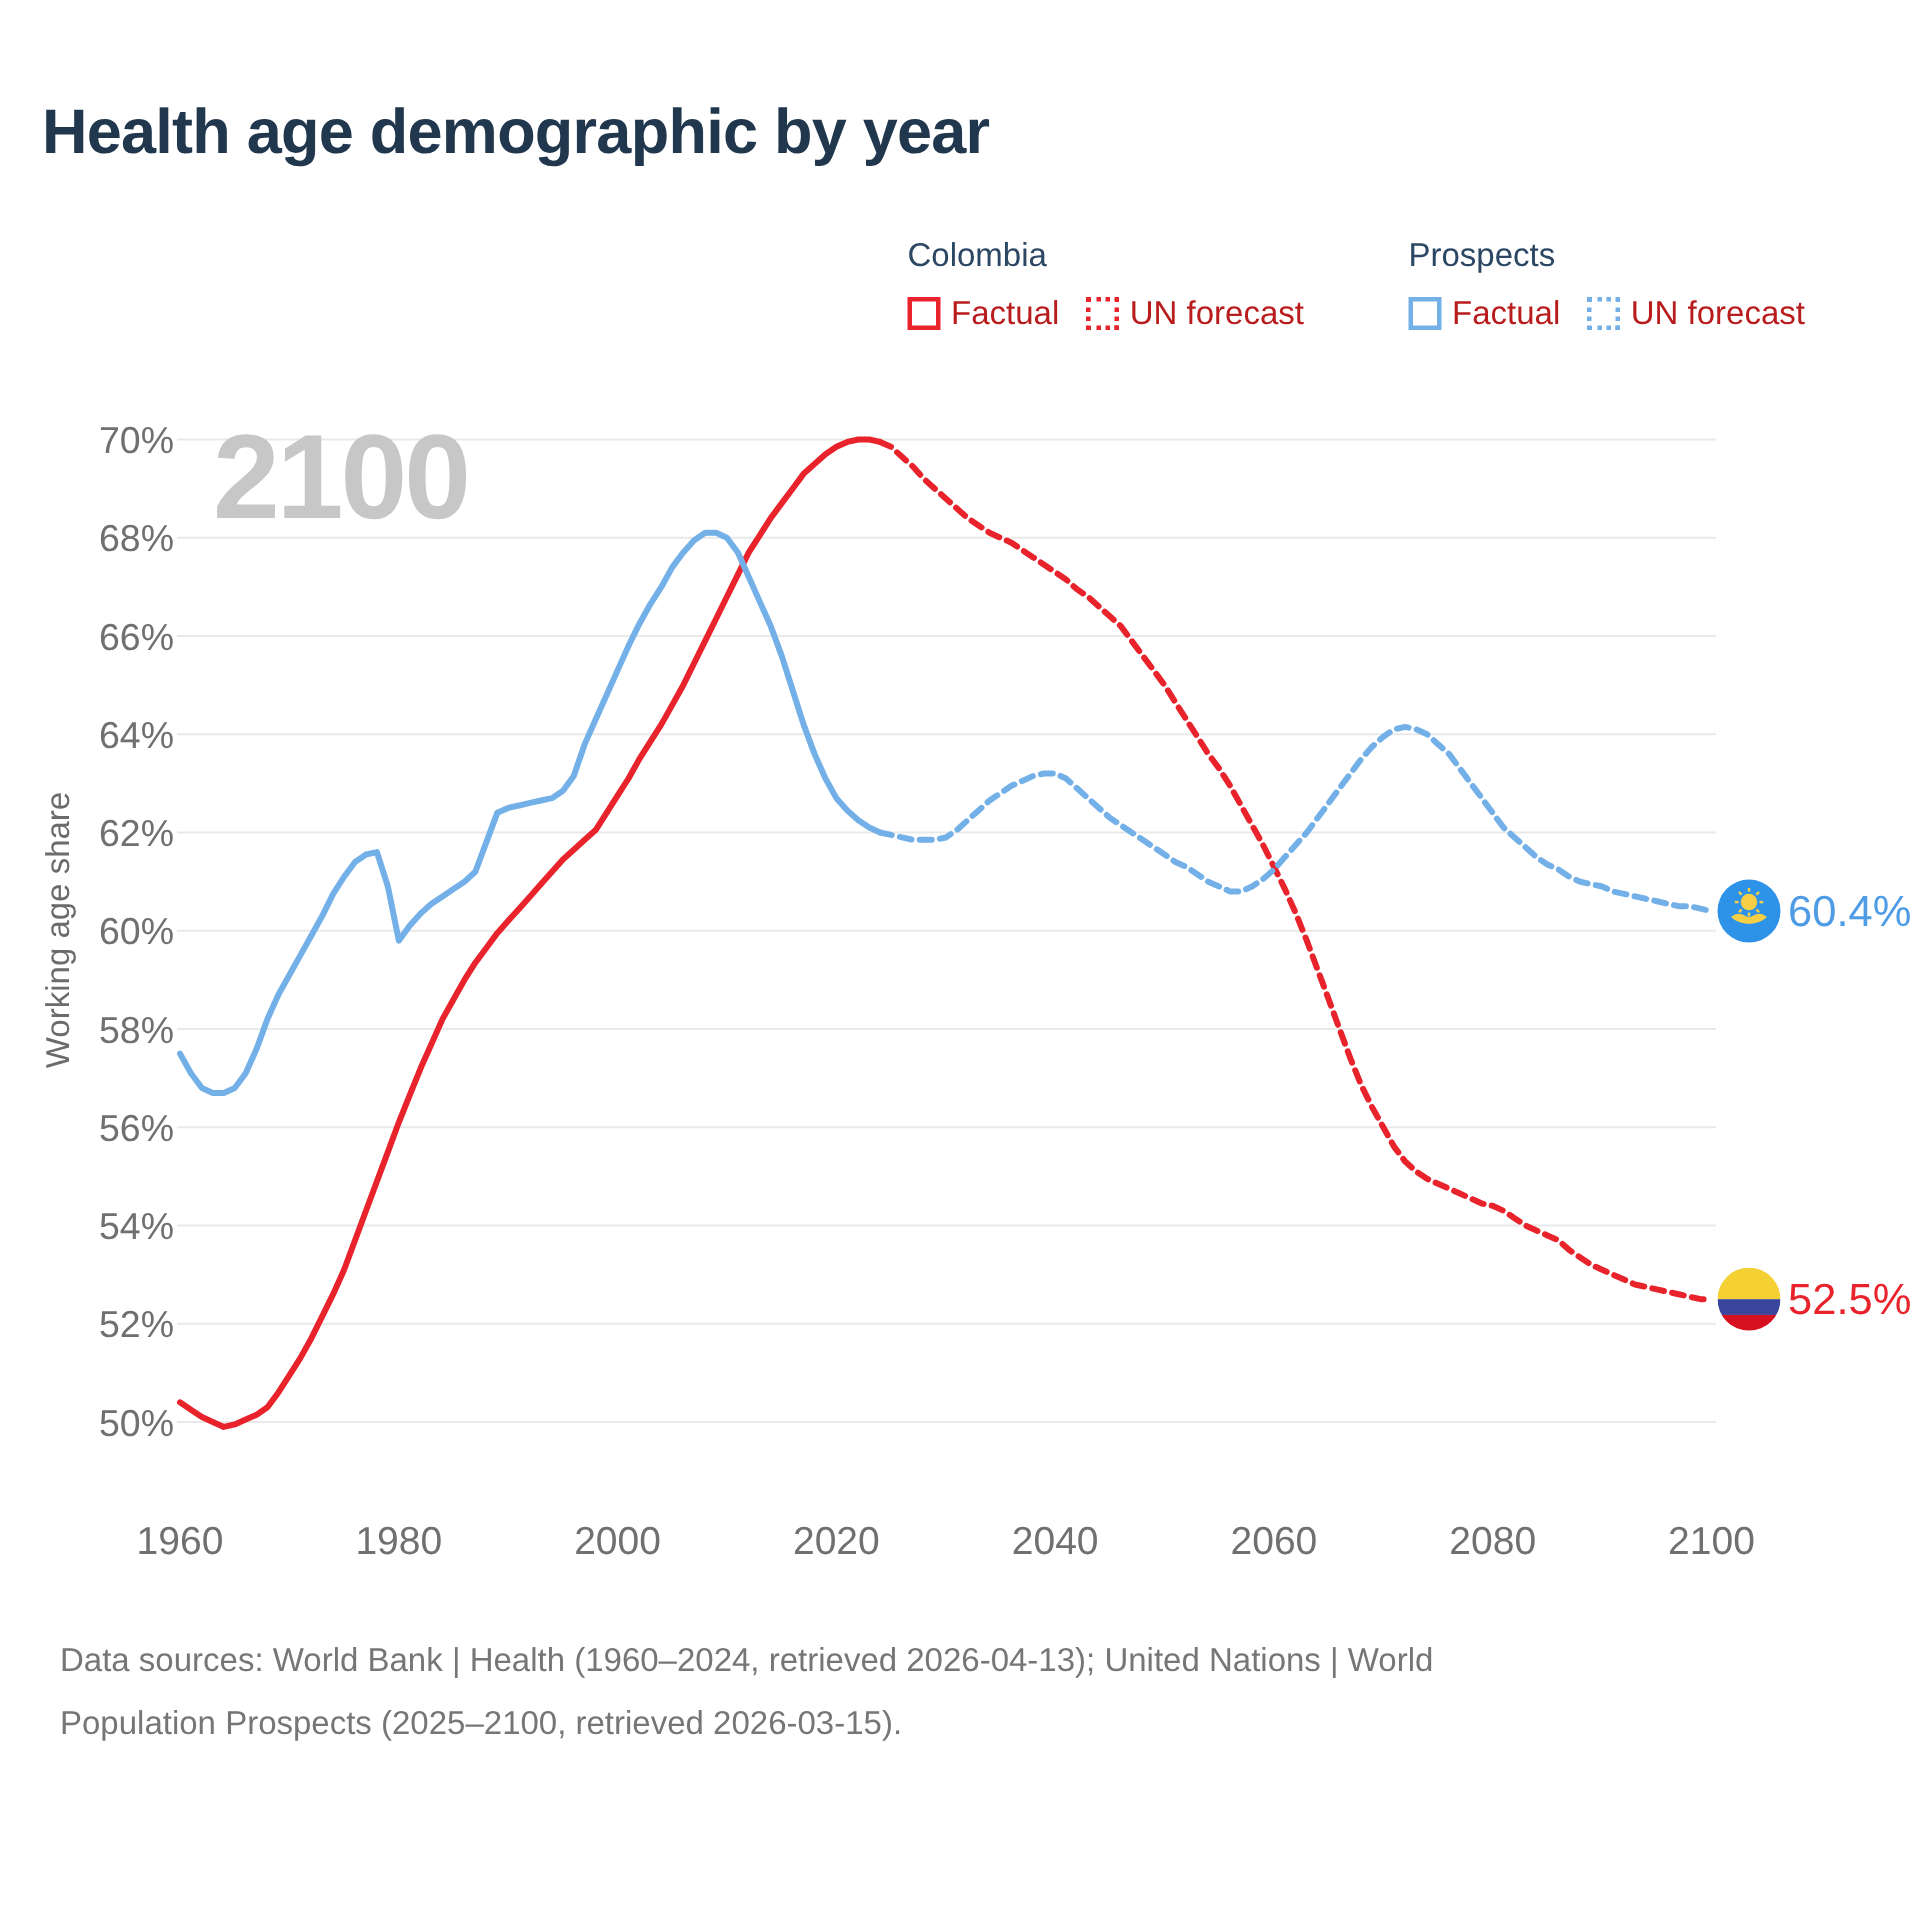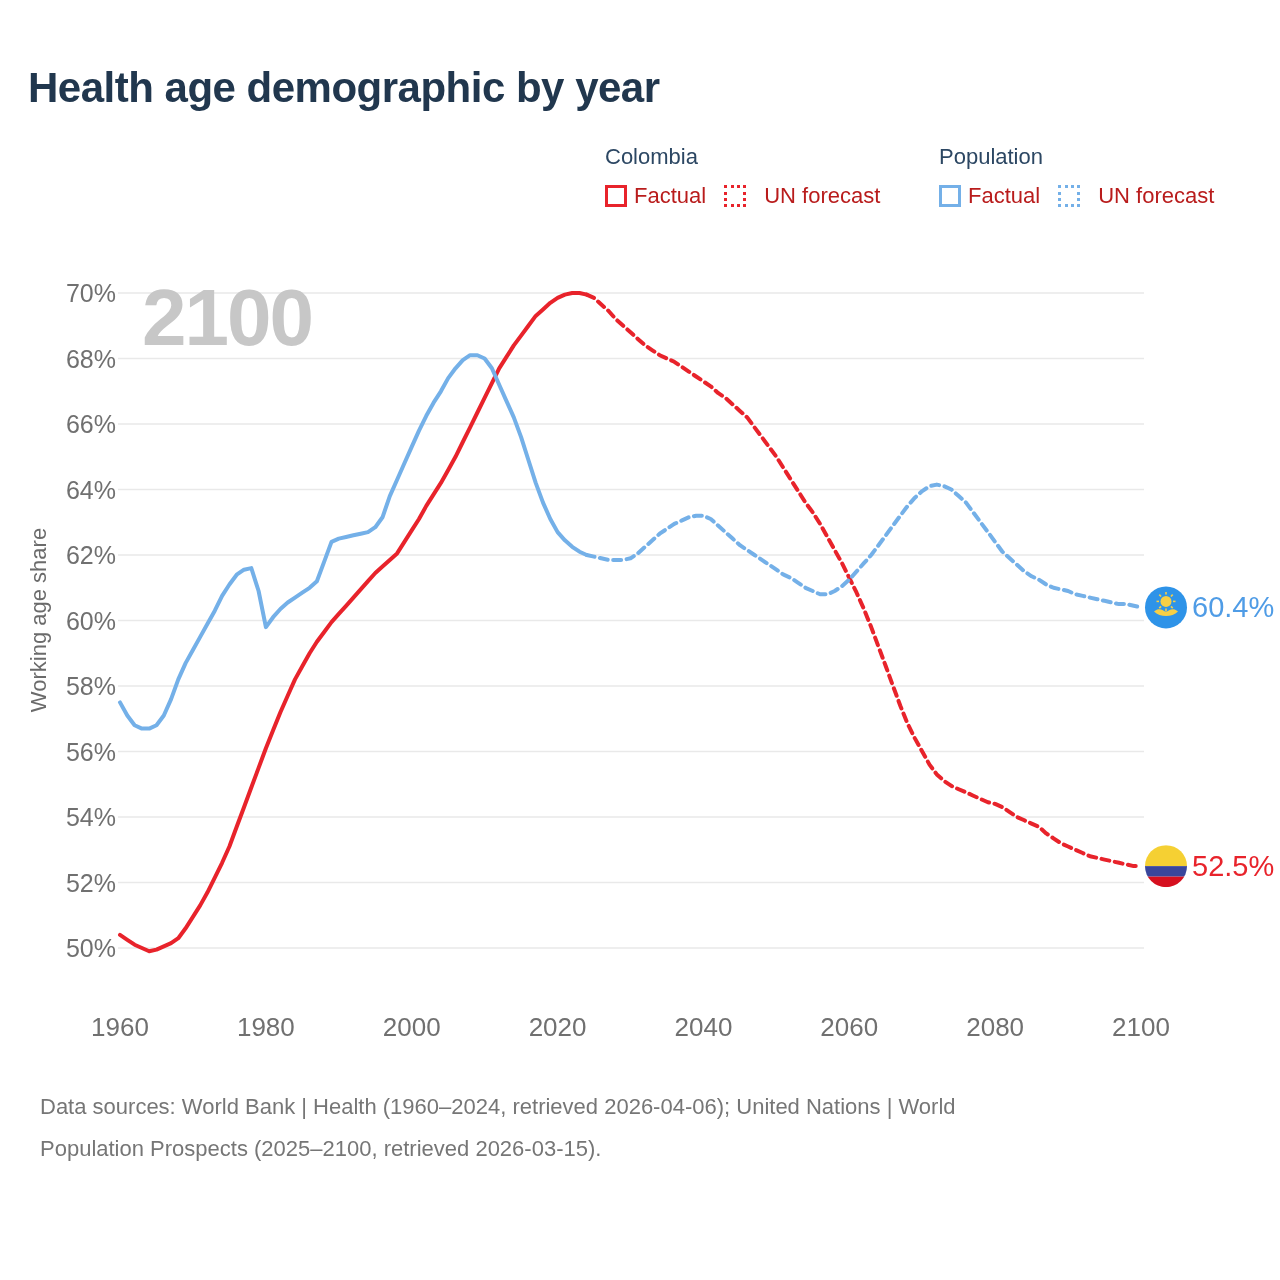--- a/index.html
+++ b/index.html
@@ -5,24 +5,24 @@
   html,body{margin:0;padding:0;background:#ffffff;}
   body{width:1280px;height:1280px;position:relative;overflow:hidden;
        font-family:"Liberation Sans", sans-serif;}
   #page{position:absolute;inset:0;width:1280px;height:1280px;background:#fff;}
   #chart-svg{position:absolute;left:0;top:0;}
   .page-title{position:absolute;left:28px;top:64px;margin:0;
       font-size:42px;font-weight:700;color:#21374e;letter-spacing:-0.5px;}
   .legend{position:absolute;top:144px;}
   .legend-colombia{left:605px;}
   .legend-kazakhstan{left:939px;}
-  .legend-header{font-size:22px;color:#2c4763;margin:0 0 13px 0;}
+  .legend-header{font-size:22px;color:#2c4763;margin:13px 0 13px 0;}
   .legend-row{display:flex;align-items:center;}
   .legend-item{display:flex;align-items:center;margin-right:18px;}
-  .legend-item:last-child{margin-right:0;gap:11px;}
+  .legend-item:last-child{margin-right:0;}
   .swatch{width:16px;height:16px;background:#fff;display:inline-block;}
   .swatch.solid{border:3px solid #999;}
   .swatch.dotted{border:3px dotted #999;}
   .legend-label{font-size:22px;color:#b91c1c;margin-left:7px;white-space:nowrap;}
   .footer{position:absolute;left:40px;top:1086px;width:1160px;
       font-size:22px;line-height:42px;color:#767676;}
   .footer div{white-space:nowrap;}
 </style>
 </head>
 <body>
@@ -103,31 +103,31 @@
         <span class="legend-label">Factual</span>
       </span>
       <span class="legend-item">
         <span class="swatch dotted" style="border-color: rgb(232, 35, 43);"></span>
         <span class="legend-label">UN forecast</span>
       </span>
     </div>
   </div>
 
   <div class="legend legend-kazakhstan">
-    <div class="legend-header">Population</div>
+    <div class="legend-header">Prospects</div>
     <div class="legend-row">
       <span class="legend-item">
         <span class="swatch solid" style="border-color: rgb(116, 176, 232);"></span>
         <span class="legend-label">Factual</span>
       </span>
       <span class="legend-item">
         <span class="swatch dotted" style="border-color: rgb(116, 176, 232);"></span>
         <span class="legend-label">UN forecast</span>
       </span>
     </div>
   </div>
 
   <div class="footer">
-    <div>Data sources: World Bank | Health (1960–2024, retrieved 2026-04-06); United Nations | World</div>
+    <div>Data sources: World Bank | Health (1960–2024, retrieved 2026-04-13); United Nations | World</div>
     <div>Population Prospects (2025–2100, retrieved 2026-03-15).</div>
   </div>
 
 </div>
 
 </body></html>

